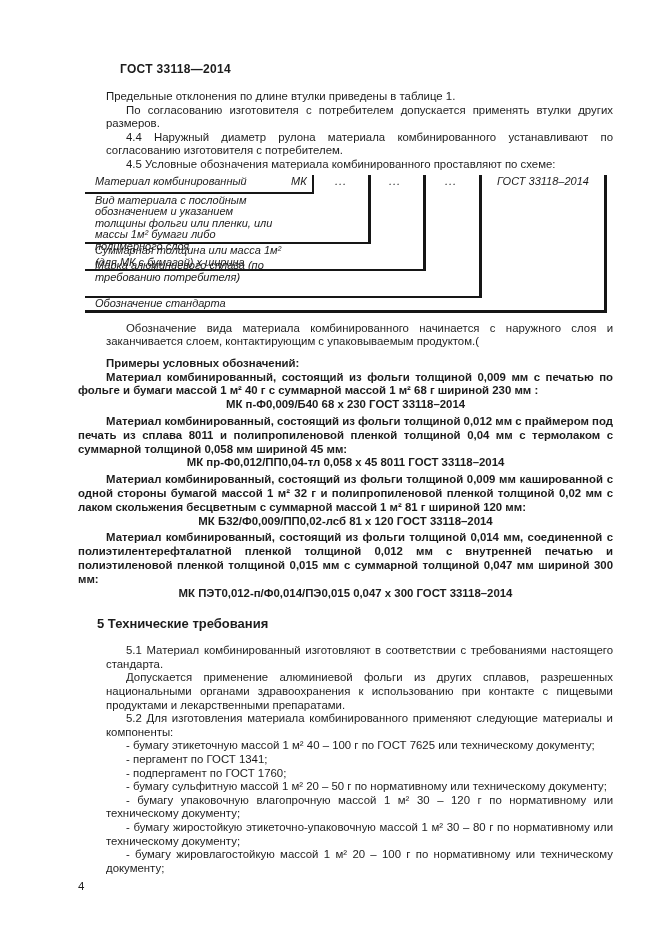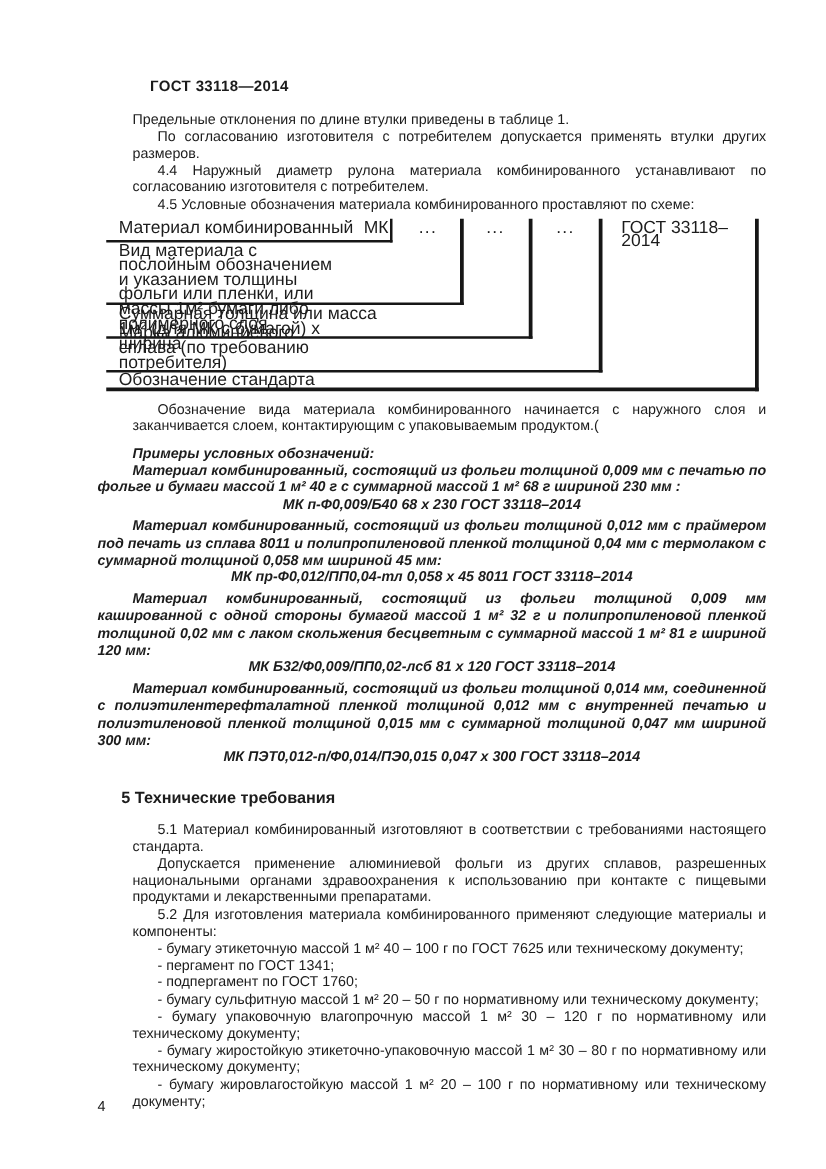--- a/index.html
+++ b/index.html
@@ -8,21 +8,21 @@
     font-family:"Liberation Sans", sans-serif; color:#1c1c1c; overflow:hidden;
   }
   .content { position:absolute; left:78px; top:62px; width:535px; }
   .ghdr { font-size:12px; font-weight:bold; letter-spacing:0.3px; margin:0 0 14px 0;padding-left:42px; }
 
   p.body { font-size:11.4px; line-height:13.6px; margin:0; text-align:justify;padding-left:28px; }
   .ind { text-indent:20px; }
 
   
   .scheme { position:relative; height:141px; width:528px; margin:2px 0 7px 7px;
-            font-size:14px; line-height:11.6px; }
+            font-size:11px; line-height:11.6px;font-style:italic; }
   .s-abs { position:absolute; }
   .hline, .vline, .tickline { position:absolute; background:#161616; }
   .r-label { left:10px; top:2px; }
   .r-code  { left:206px; top:2px; }
   .r-d1 { left:250px; top:2px; letter-spacing:1px; }
   .r-d2 { left:304px; top:2px; letter-spacing:1px; }
   .r-d3 { left:360px; top:2px; letter-spacing:1px; }
   .r-std { left:412px; top:2px; }
   .h-1 { left:0; top:18px; width:229px; height:2px; }
   .tickline { left:227px; top:1px; width:2px; height:19px; }
@@ -35,21 +35,21 @@
   .h-4 { left:0; top:122px; width:397px; height:2px; }
   .h-5 { left:0; top:136px; width:522px; height:3px; }
   .callout-0 { left:10px; top:21px; width:182px; }
   .callout-1 { left:10px; top:70px; width:207px; line-height:12.4px; }
   .callout-2 { left:10px; top:85px; width:172px; line-height:12.4px; }
   .callout-3 { left:10px; top:124px; }
 
   .after-scheme { margin-top:7px; }
 
   .examples { margin-top:8px; }
-  .ex { font-size:11.4px; line-height:13.8px; font-weight:bold; font-style:italic;
+  .ex { font-size:11.4px; line-height:13.8px; font-weight:bold; 
         margin:0; text-align:justify; }
   .ex.ind2 { text-indent:28px; }
   .ex.gap { margin-top:3px; }
   .formula { text-align:center; margin:0 0 3px 0; text-indent:0; }
 
   .sec { font-size:13px; font-weight:bold; margin:16px 0 13px 19px; }
 
   .pagenum { position:absolute; left:78px; top:880px; font-size:11.5px; }
 </style>
 </head>

